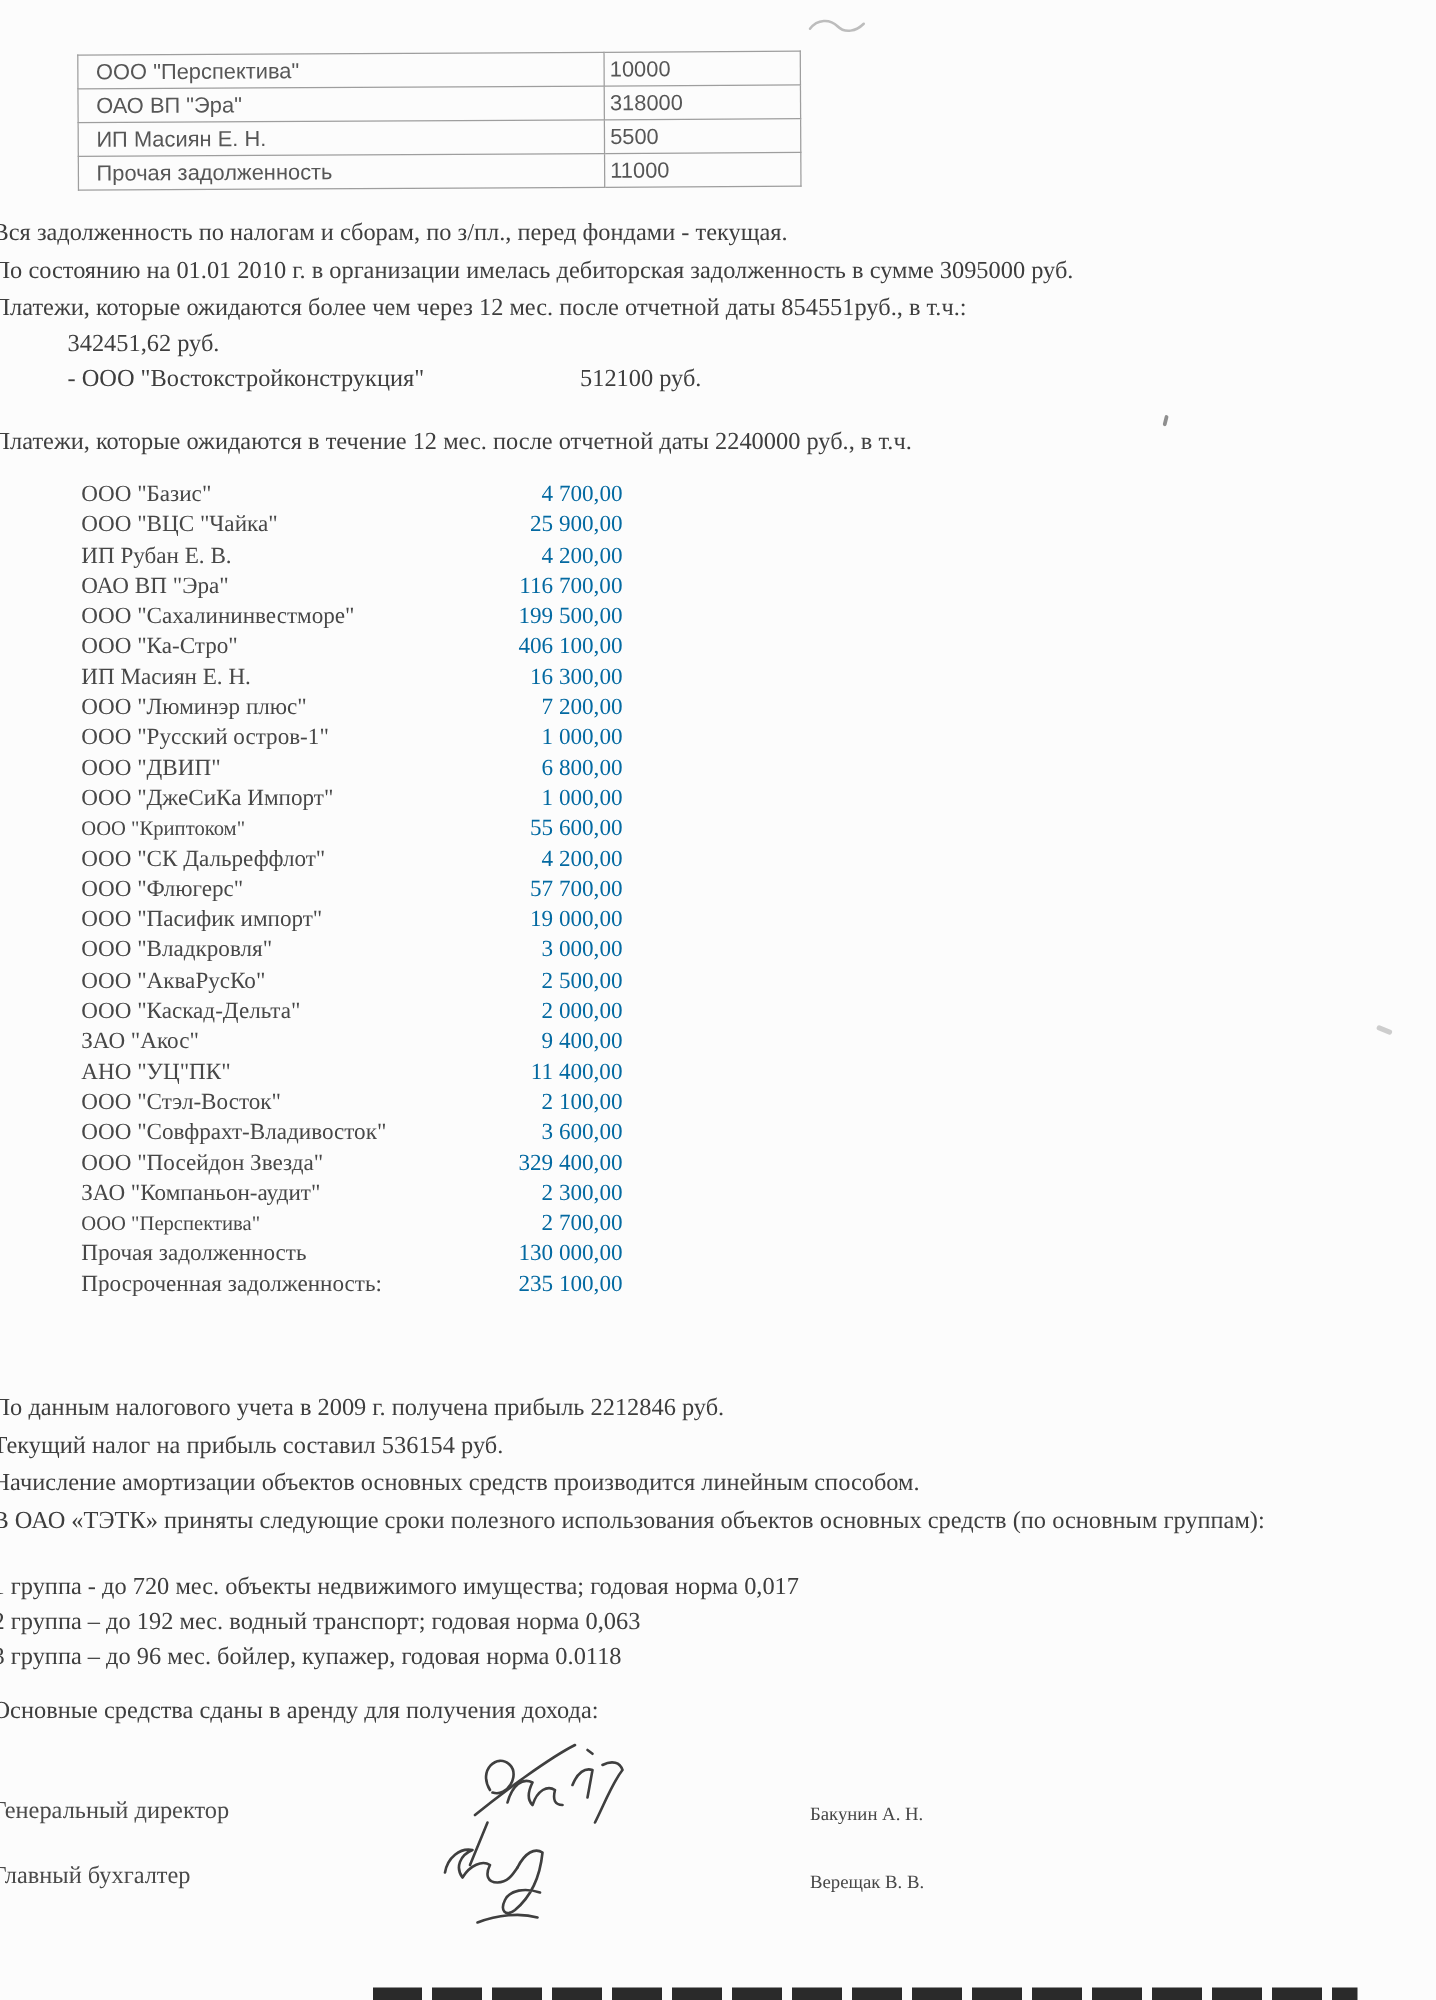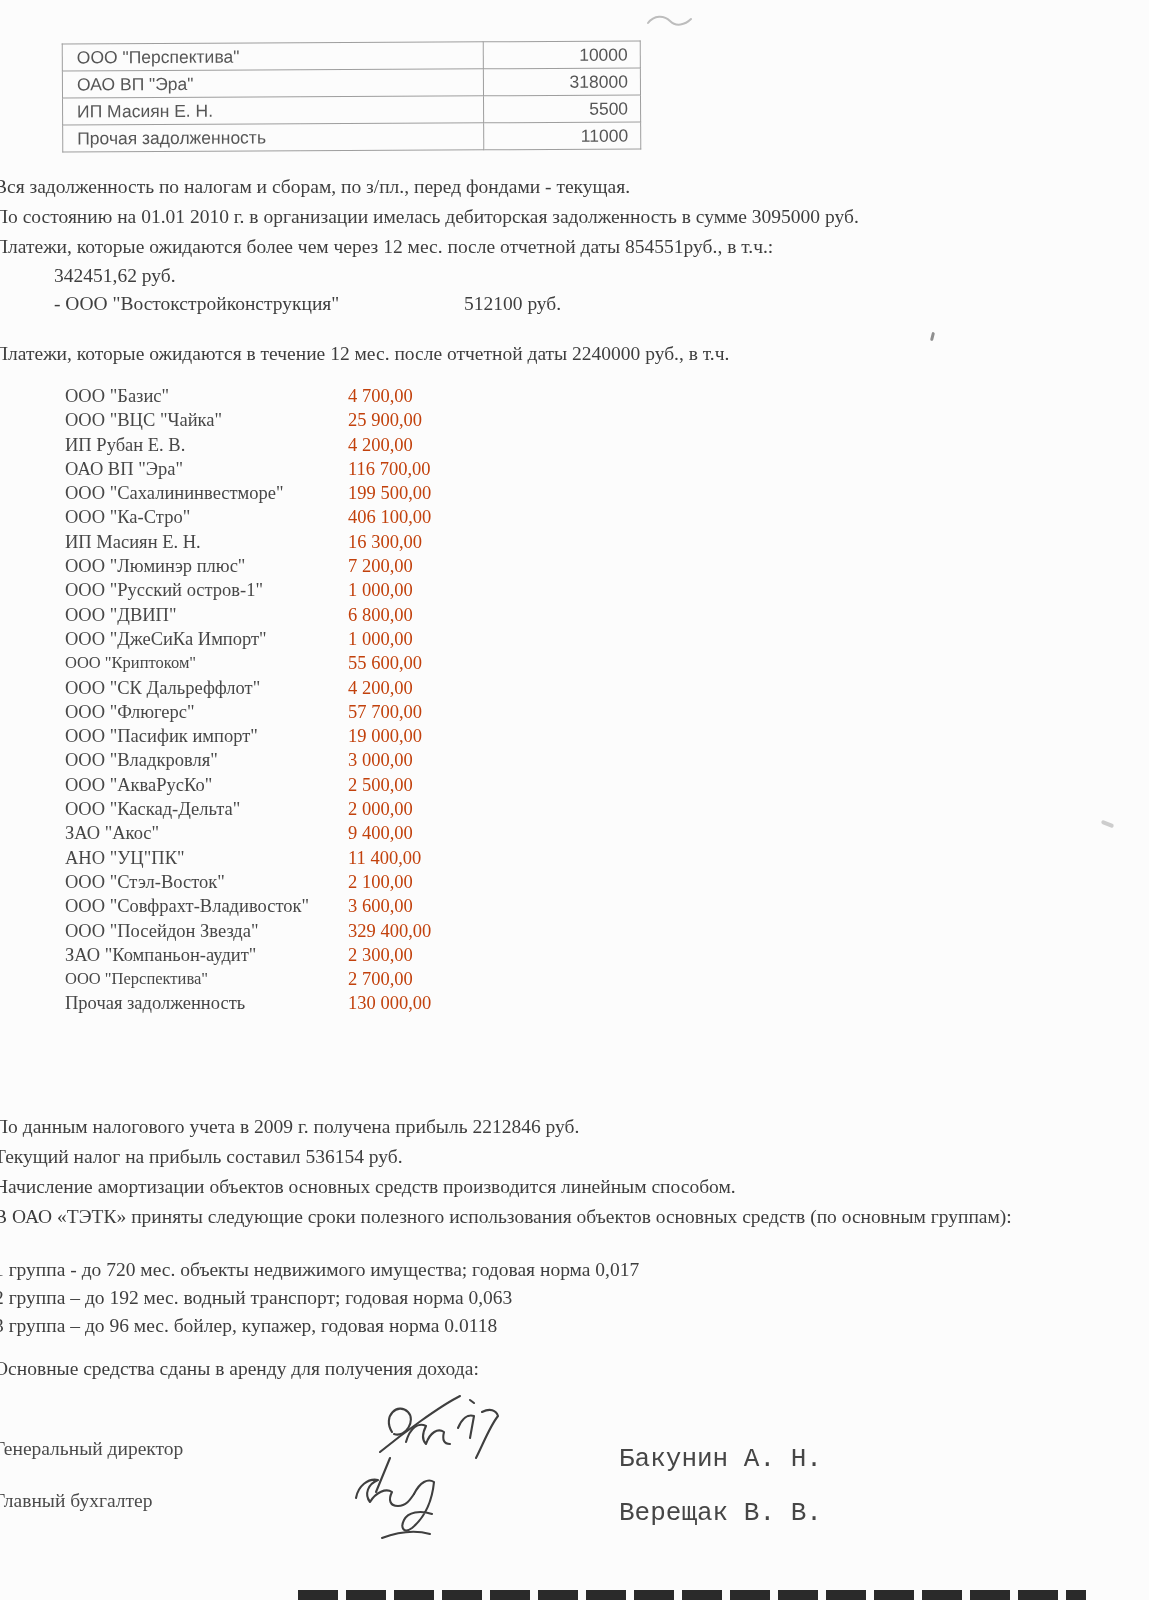--- a/index.html
+++ b/index.html
@@ -14,47 +14,47 @@
   
   .top-table{
     position:absolute;left:62px;top:42px;
     border-collapse:collapse;
     transform:rotate(-0.3deg);
     font-family:"Liberation Sans", sans-serif;
     font-size:17.5px;color:#565656;
   }
   .top-table td{border:1px solid #9e9e9e;height:24px;}
   .top-table td.lbl{width:398px;padding:1px 8px 1px 14px;}
-  .top-table td.val{width:140px;text-align:right;padding:1px 12px 1px 4px;}
+  .top-table td.val{width:140px;padding:1px 12px 1px 4px;}
   
   .paras-top{position:absolute;left:-6px;top:172px;width:1120px;font-size:19.5px;}
   .paras-top p{margin:0;line-height:30px;}
   .lt-item{display:flex;padding-left:60px;line-height:28px;font-size:19.5px;}
   .lt-item .lt-label{width:410px;}
   .para-12m{position:absolute;left:-6px;top:340px;width:1120px;margin:0;font-size:19.5px;line-height:28px;}
   .tick-mark{
     position:absolute;left:931px;top:332px;width:3px;height:9px;
     background:#8f8f8f;transform:rotate(14deg);border-radius:2px;
   }
   
   .debtors{position:absolute;left:65px;top:384px;width:433px;}
   .debtors .row{display:flex;line-height:24.3px;font-size:18.5px;color:#474747;}
   .debtors .row .name{flex:1;}
-  .debtors .row .amount{width:150px;color:#c2410c;}
+  .debtors .row .amount{width:150px;text-align:right;color:#0369a1;}
   .debtors .row:nth-child(12) .name,
   .debtors .row:nth-child(25) .name{font-size:16.5px;}
   
   .paras-bottom{position:absolute;left:-6px;top:1112px;width:1105px;font-size:19.5px;}
   .paras-bottom p{margin:0;line-height:30px;}
   .groups{position:absolute;left:-6px;top:1256px;font-size:19.5px;}
   .groups p{margin:0;line-height:28px;}
   .rent-line{position:absolute;left:-6px;top:1358px;margin:0;font-size:19.5px;}
   
   .sig-title{position:absolute;left:-6px;font-size:19.5px;color:#4a4a4a;}
-  .sig-name{position:absolute;left:619px;font-size:26px;color:#464646;font-family:Liberation Mono, monospace;}
+  .sig-name{position:absolute;left:648px;font-size:15px;color:#464646;}
   .sig-title-1{top:1438px;}
   .sig-name-1{top:1444px;}
   .sig-title-2{top:1490px;}
   .sig-name-2{top:1498px;}
   .sig-svg{position:absolute;}
   .sig-svg-1{left:362px;top:1388px;}
   .sig-svg-2{left:344px;top:1452px;}
   .sig-svg path{fill:none;stroke:#3f3f3f;stroke-width:2.1;stroke-linecap:round;stroke-linejoin:round;}
   
   .artifact-top{position:absolute;left:645px;top:8px;}
@@ -243,20 +243,24 @@
     <span class="name">ООО "Перспектива"</span>
     <span class="amount">2 700,00</span>
   </div>
 
 
   <div class="row">
     <span class="name">Прочая задолженность</span>
     <span class="amount">130 000,00</span>
   </div>
 
+  <div class="row">
+    <span class="name">Просроченная задолженность:</span>
+    <span class="amount">235 100,00</span>
+  </div>
 </div>
 
   <div class="paras-bottom">
     <p>По данным налогового учета в 2009 г. получена прибыль 2212846 руб.</p>
     <p>Текущий налог на прибыль составил 536154 руб.</p>
     <p>Начисление амортизации объектов основных средств производится линейным способом.</p>
     <p>В ОАО «ТЭТК» приняты следующие сроки полезного использования объектов основных средств (по основным группам):</p>
   </div>
 
   <div class="groups">

